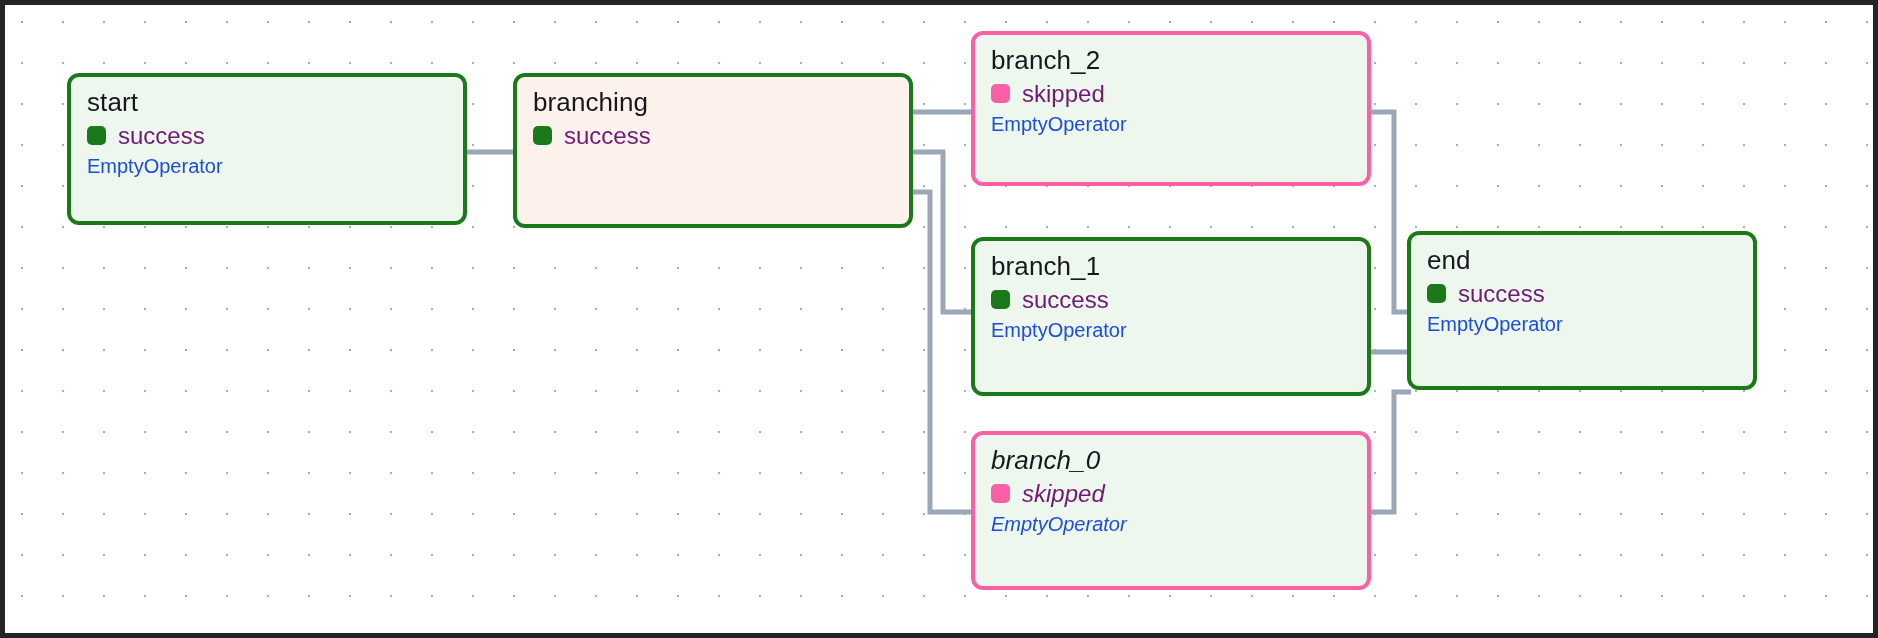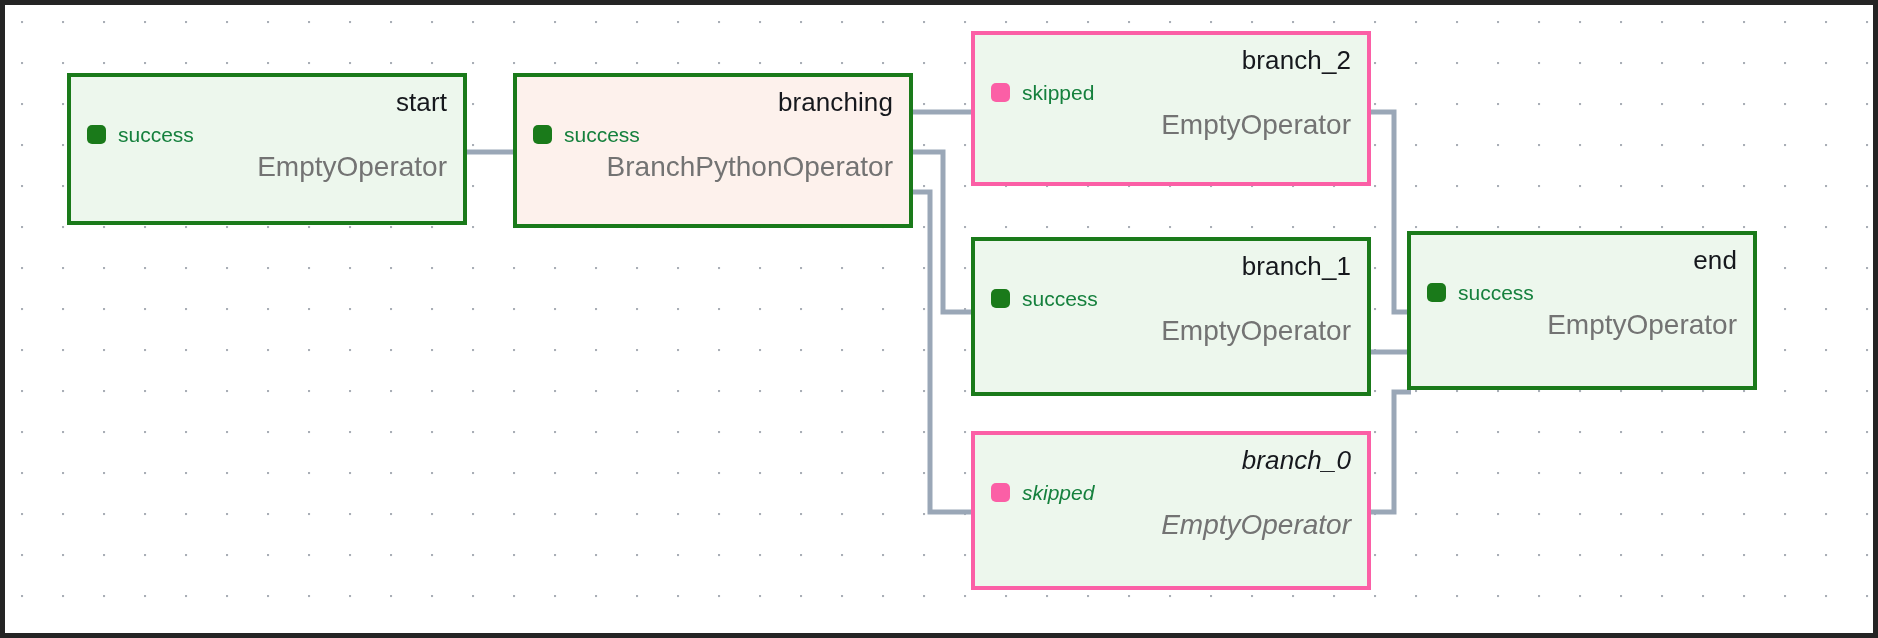--- a/index.html
+++ b/index.html
@@ -16,37 +16,36 @@
 
   
   #edges{position:absolute;left:0;top:0;width:1878px;height:638px;
          pointer-events:none;z-index:1;}
   #edges path{fill:none;stroke:#9aa7b7;stroke-width:5;
               stroke-linecap:butt;stroke-linejoin:miter;}
 
   
   .node{
     position:absolute;z-index:2;box-sizing:border-box;
-    border-radius:0;border:4px solid #1a7a1a;
+    border-radius:12px;border:4px solid #1a7a1a;
     background:#edf7ed;
     padding:10px 16px 0 16px;
-    text-align:right;
   }
   .node.op-branch{background:#fdf1ec;}
   .node.state-skipped{border-color:#fb5fa6;}
 
   .n-title{
     font-size:26px;line-height:1.18;color:#16181d;
     font-weight:400;letter-spacing:.1px;white-space:nowrap;
   }
   .n-staterow{display:flex;align-items:center;gap:12px;margin-top:5px;}
   .n-dot{width:19px;height:19px;border-radius:5px;background:#1a7a1a;flex:0 0 auto;}
   .state-skipped .n-dot{background:#fb5fa6;}
-  .n-state{font-size:21px;line-height:1.1;color:#15803d;white-space:nowrap;}
-  .n-op{font-size:28px;line-height:1.1;color:#737373;margin-top:6px;white-space:nowrap;}
+  .n-state{font-size:24px;line-height:1.1;color:#701a75;white-space:nowrap;}
+  .n-op{font-size:20px;line-height:1.1;color:#1d4ed8;margin-top:6px;white-space:nowrap;}
 </style>
 </head>
 <body>
 
 <div id="canvas">
 
   <svg id="edges" viewBox="0 0 1878 638" preserveAspectRatio="none">
       <path d="M 462,147 L 508,147"></path>
       <path d="M 908,107 L 966,107"></path>
       <path d="M 908,147 L 938,147 L 938,307 L 966,307"></path>
@@ -64,21 +63,20 @@
           <span class="n-state">success</span>
         </div>
         <div class="n-op">EmptyOperator</div>
       </div>
       <div class="node state-success op-branch" style="left: 508px; top: 68px; width: 400px; height: 155px;">
         <div class="n-title">branching</div>
         <div class="n-staterow">
           <span class="n-dot"></span>
           <span class="n-state">success</span>
         </div>
-        <div class="n-op">BranchPythonOperator</div>
       </div>
       <div class="node state-skipped" style="left: 966px; top: 26px; width: 400px; height: 155px;">
         <div class="n-title">branch_2</div>
         <div class="n-staterow">
           <span class="n-dot"></span>
           <span class="n-state">skipped</span>
         </div>
         <div class="n-op">EmptyOperator</div>
       </div>
       <div class="node state-success" style="left: 966px; top: 232px; width: 400px; height: 159px;">

